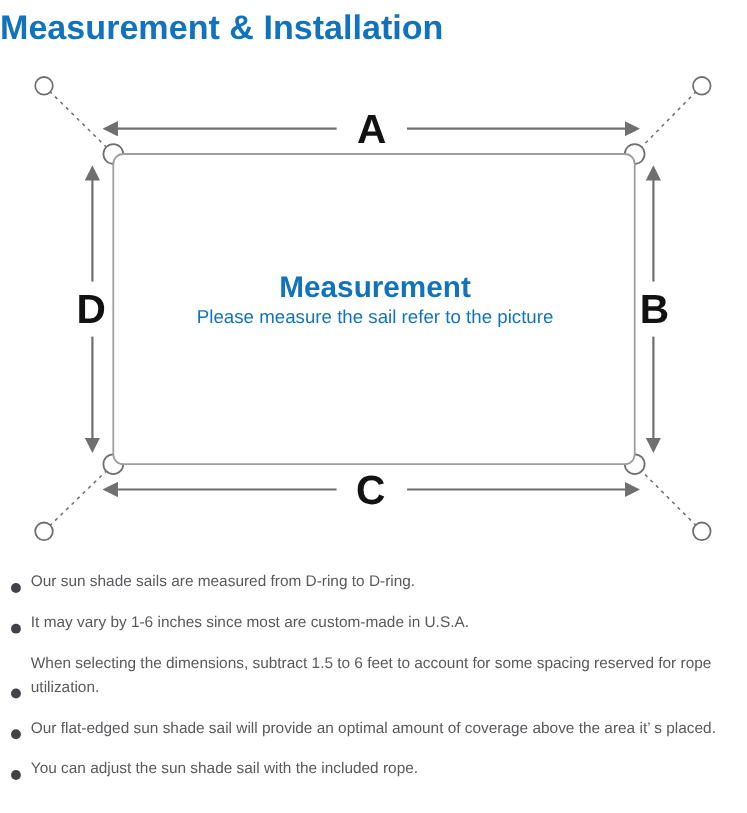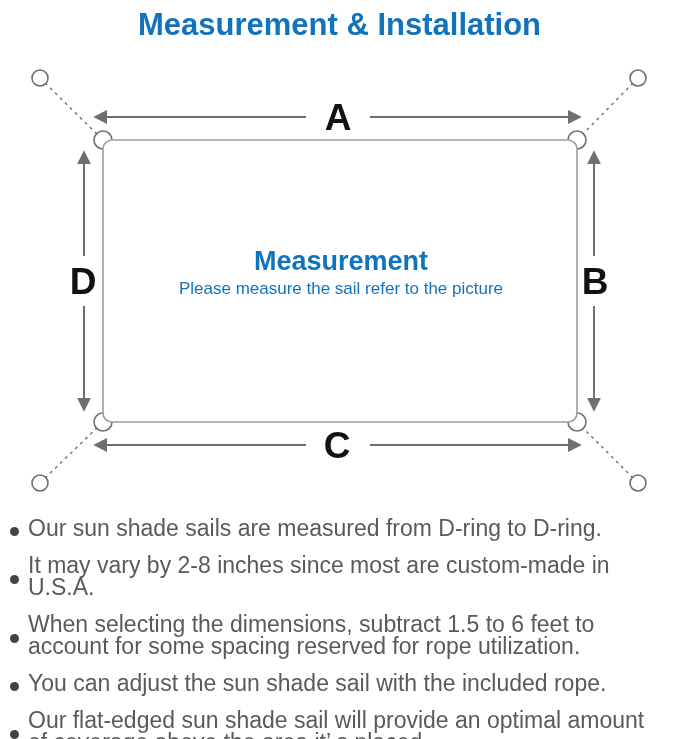--- a/index.html
+++ b/index.html
@@ -11,21 +11,20 @@
     position: relative;
     width: 679px;
     height: 739px;
     background: #ffffff;
     font-family: "Liberation Sans", "DejaVu Sans", sans-serif;
     overflow: hidden;
   }
   .page-title {
     margin: 0;
     padding-top: 6px;
-    text-align: center;
     font-size: 31px;
     line-height: 38px;
     font-weight: bold;
     color: #1273bd;
     letter-spacing: 0px;
   }
   .diagram-wrap {
     position: relative;
     width: 679px;
     height: 440px;
@@ -35,24 +34,24 @@
     display: block;
   }
   .bullet-list {
     margin: 17px 0 0 0;
     padding: 0 6px 0 10px;
     list-style: none;
     width: 655px;
   }
   .bullet-item {
     display: flex;
-    align-items: center;
+    align-items: flex-end;
     margin-bottom: 15px;
     color: #5a5a5e;
-    font-size: 23px;
+    font-size: 14px;
     line-height: 22px;
   }
   .bullet-dot {
     flex: 0 0 auto;
     width: 9px;
     height: 9px;
     border-radius: 50%;
     background: #434347;
     margin: 7px 9px 0 0;
   }
@@ -136,29 +135,29 @@
     </svg>
   </div>
 
   <ul class="bullet-list">
     <li class="bullet-item">
       <span class="bullet-dot"></span>
       <span class="bullet-text">Our sun shade sails are measured from D-ring to D-ring.</span>
     </li>
     <li class="bullet-item">
       <span class="bullet-dot"></span>
-      <span class="bullet-text">It may vary by 2-8 inches since most are custom-made in U.S.A.</span>
+      <span class="bullet-text">It may vary by 1-6 inches since most are custom-made in U.S.A.</span>
     </li>
     <li class="bullet-item">
       <span class="bullet-dot"></span>
       <span class="bullet-text">When selecting the dimensions, subtract 1.5 to 6 feet to account for some spacing reserved for rope utilization.</span>
     </li>
     <li class="bullet-item">
       <span class="bullet-dot"></span>
-      <span class="bullet-text">You can adjust the sun shade sail with the included rope.</span>
+      <span class="bullet-text">Our flat-edged sun shade sail will provide an optimal amount of coverage above the area it’ s placed.</span>
     </li>
     <li class="bullet-item">
       <span class="bullet-dot"></span>
-      <span class="bullet-text">Our flat-edged sun shade sail will provide an optimal amount of coverage above the area it’ s placed.</span>
+      <span class="bullet-text">You can adjust the sun shade sail with the included rope.</span>
     </li>
   </ul>
 
 </div>
 
 </body></html>

